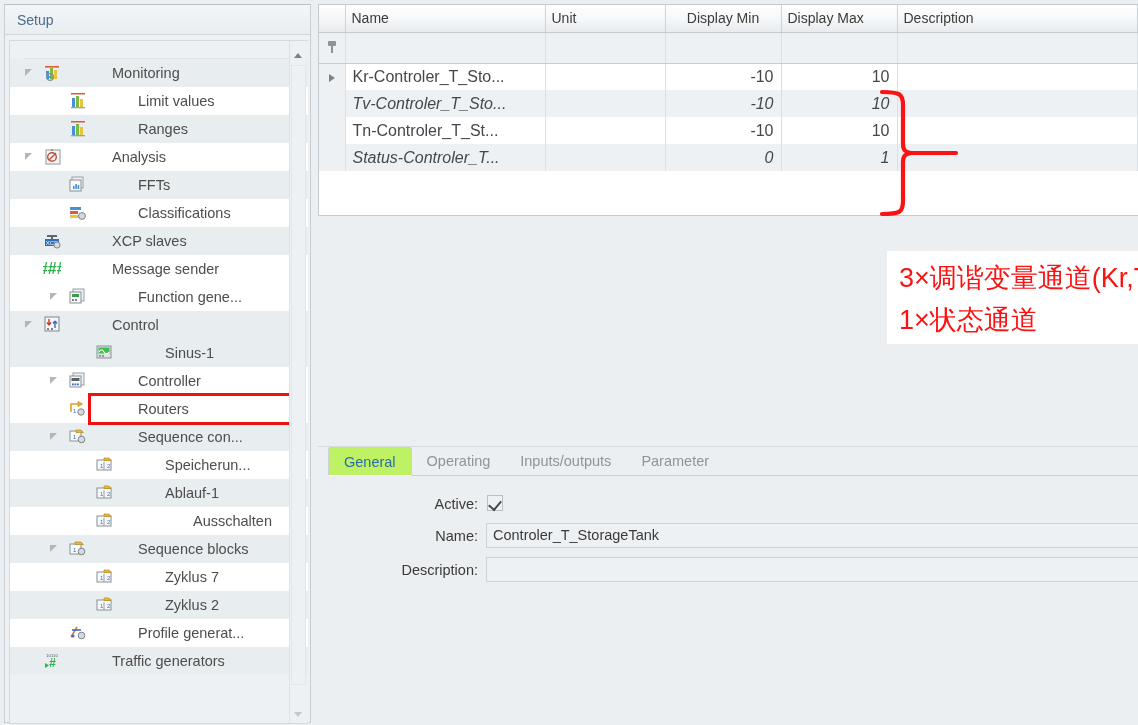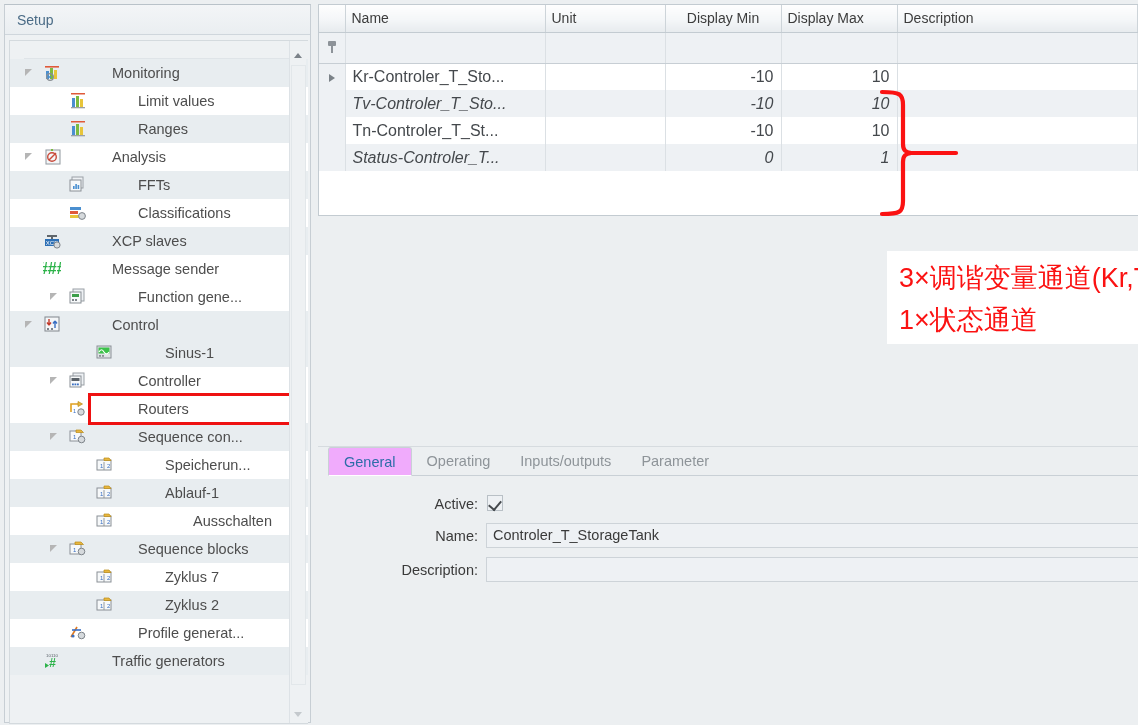--- a/index.html
+++ b/index.html
@@ -218,21 +218,21 @@
   .tab {
     position: relative; float: left;
     height: 29px; line-height: 28px;
     padding: 0 15px;
     font-size: 14.5px;
     color: #8e9499;
     white-space: nowrap;
   }
   .tab.active {
     color: #2d6da8;
-    background: #f0abfc;
+    background: #bef264;
     border: 1px solid #c9d0d6;
     border-bottom: 1px solid #ffffff;
     margin-bottom: -1px;
     border-top-left-radius: 3px; border-top-right-radius: 3px;
   }
   .frow { position: relative; height: 29px; }
   .flabel {
     position: absolute; right: 0; top: 0;
     width: 160px; text-align: right;
     line-height: 29px;

